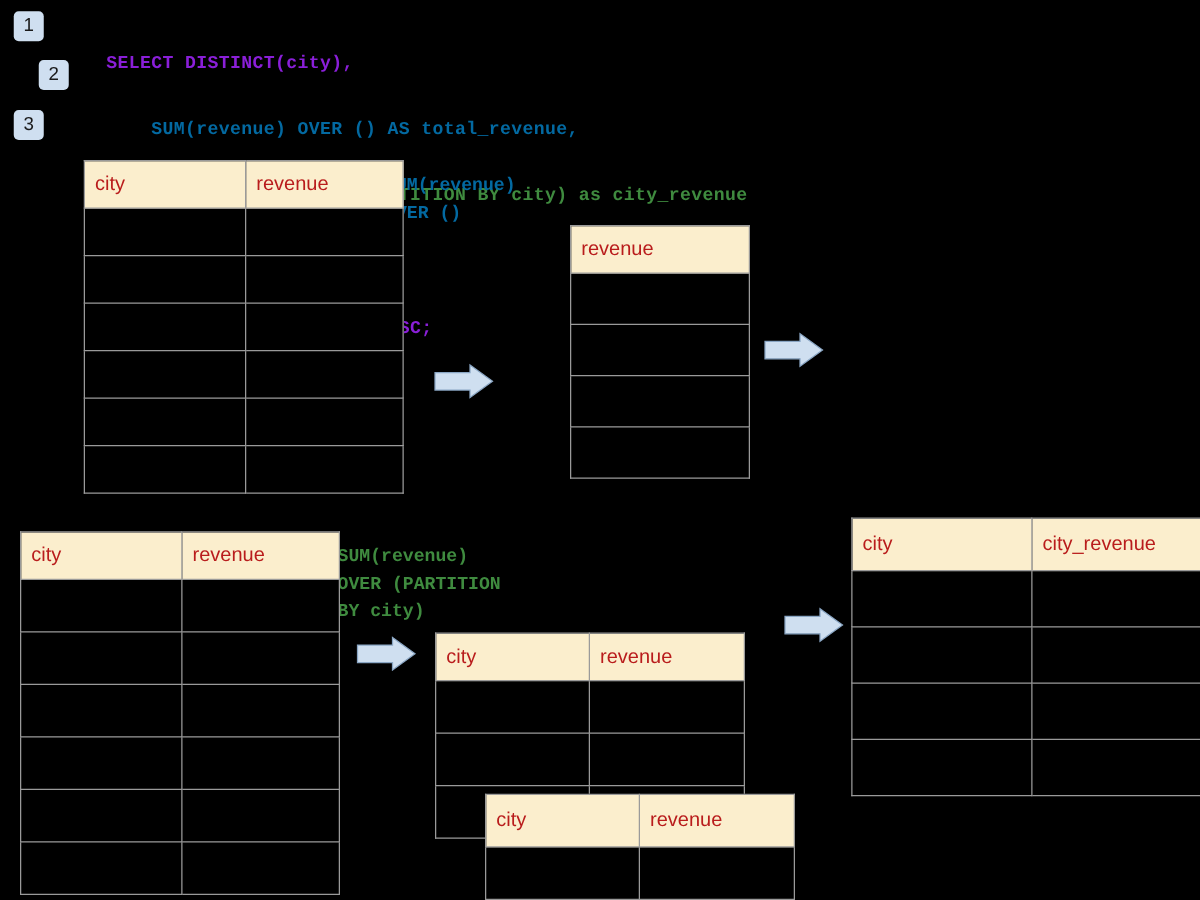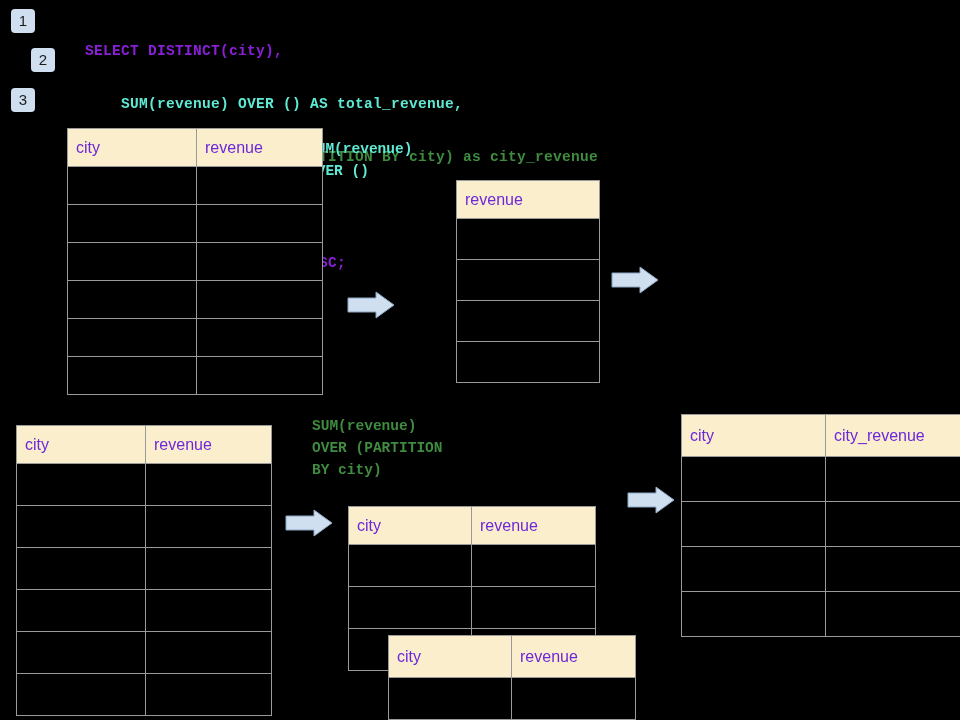--- a/index.html
+++ b/index.html
@@ -34,21 +34,21 @@
   
   .code {
     position: absolute;
     font-family: "Liberation Mono", monospace;
     font-size: 14.5px;
     font-weight: bold;
     letter-spacing: 0.3px;
     white-space: pre;
   }
   .c-purple { color: #8a1fd8; }
-  .c-red    { color: #5eead4; }
+  .c-red    { color: #0369a1; }
   .c-green  { color: #3f8b3f; }
 
   .sql-line { display: block; height: 21px; }
 
   
   .annot {
     position: absolute;
     font-family: "Liberation Mono", monospace;
     font-size: 14.5px;
     font-weight: bold;
@@ -63,21 +63,21 @@
     background: #000000;
     table-layout: fixed;
   }
   .tbl td {
     border: 1px solid #9a9a9a;
     background: #000000;
     padding: 0;
   }
   .tbl td.hd {
     background: #fbeecd;
-    color: #6d28d9;
+    color: #b91c1c;
     font-family: "Liberation Sans", sans-serif;
     font-size: 16px;
     padding: 0 0 0 8px;
     vertical-align: middle;
   }
 
   
   .arrow { position: absolute; }
 </style>
 </head>
@@ -94,21 +94,21 @@
     <span class="sql-line c-red">    SUM(revenue) OVER () AS total_revenue,</span>
     <span class="sql-line c-green">    SUM(revenue) OVER (PARTITION BY city) as city_revenue</span>
     <span class="sql-line c-purple">  FROM rides</span>
     <span class="sql-line c-purple">  ORDER by city_revenue DESC;</span>
   </div>
 
 
   <div class="annot c-red" style="left:308px; top:138px;">SUM(revenue)
 OVER ()</div>
 
-  <div class="annot c-green" style="left:270px; top:415px;margin-left:42px;">SUM(revenue)
+  <div class="annot c-green" style="left:270px; top:435px;">SUM(revenue)
 OVER (PARTITION
 BY city)</div>
 
   <table class="tbl" style="left:67px; top:128px; width:237px;">
     <tbody>
         <tr>
       <td class="hd" style="width:120px; height:37px;">city</td>
       <td class="hd" style="width:117px; height:37px;">revenue</td>
     </tr>
     <tr>

